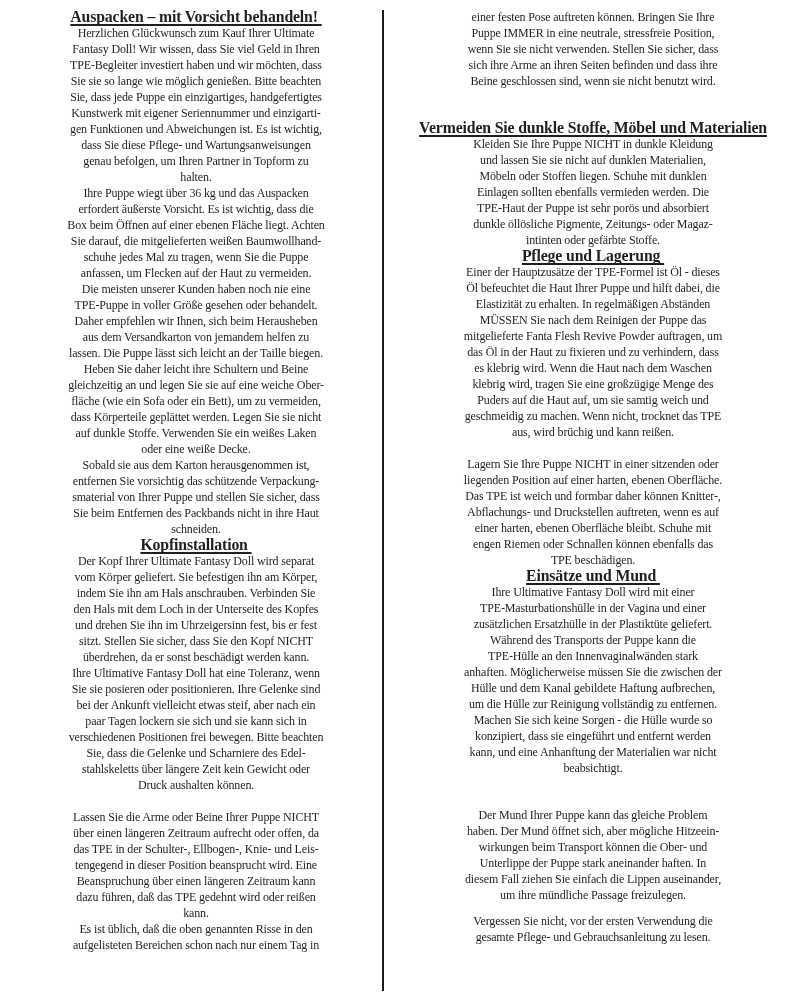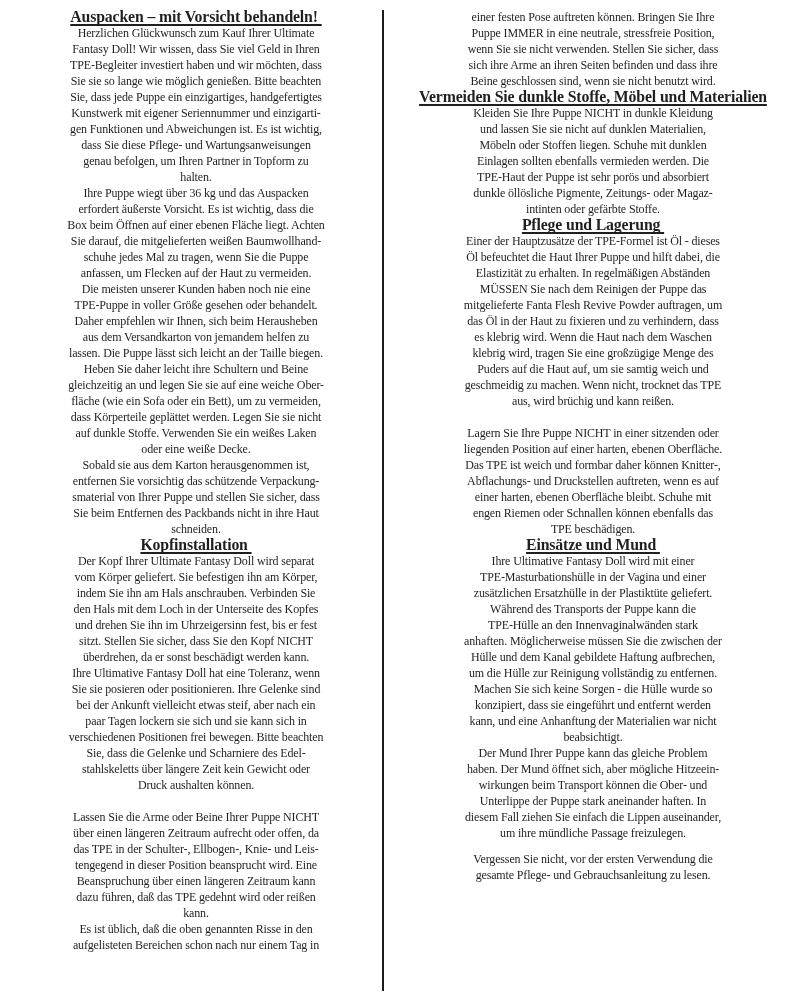--- a/index.html
+++ b/index.html
@@ -20,21 +20,21 @@
   .column-right { left: 400px; width: 386px; }
   .column-divider {
     position: absolute;
     left: 382px; top: 10px;
     width: 2px; height: 981px;
     background: var(--divider-color, #1c1c1c);
   }
   .sec { margin: 0; }
   .gap-1  { }
   .gap-15 { margin-top: 10px; }
-  .gap-2  { }
+  .gap-2  { margin-top: 31px; }
   .sec-heading {
     margin: 0;
     font-size: 15.8px;
     line-height: 16px;
     font-weight: bold;
     letter-spacing: -0.15px;
     white-space: pre;
     text-decoration: underline;
     text-decoration-thickness: 1.5px;
     text-underline-offset: 2px;

